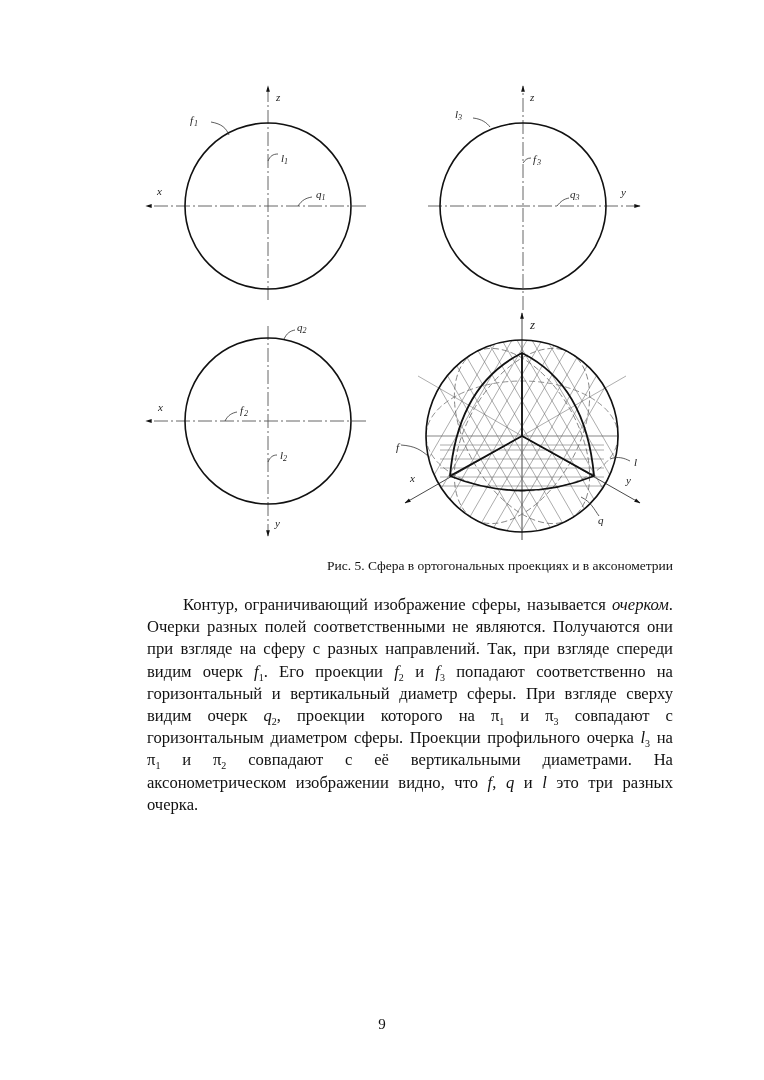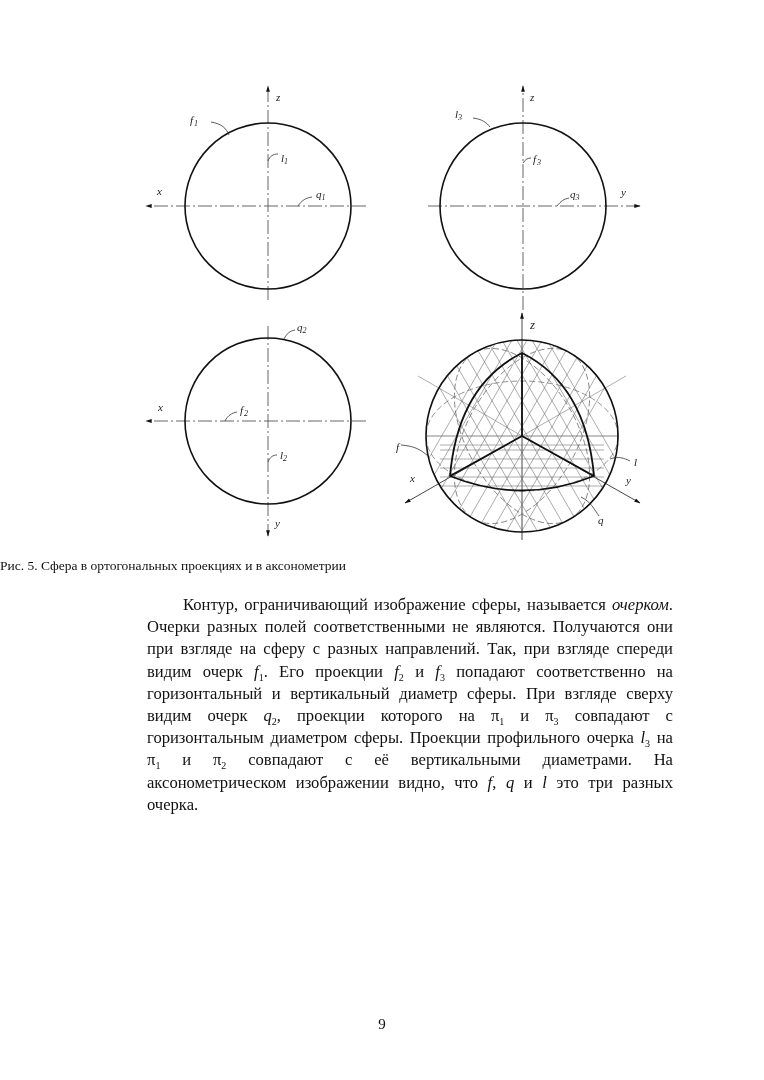--- a/index.html
+++ b/index.html
@@ -1,21 +1,21 @@
 <!DOCTYPE html>
 <html><head>
 <meta charset="utf-8">
 <style>
   html, body { margin: 0; padding: 0; background: #ffffff; }
   body { width: 764px; height: 1080px; position: relative; overflow: hidden;
          font-family: "Liberation Serif", "DejaVu Serif", serif; color: #111; }
   #figure { position: absolute; left: 0; top: 0; width: 764px; height: 560px; }
   .lbl { font-family: "Liberation Serif", serif; font-style: italic; font-size: 11px; fill: #222; }
   .lblz { font-family: "Liberation Serif", serif; font-style: italic; font-size: 13px; fill: #222; }
-  #caption { position: absolute; top: 558px; left: 0; width: 673px; text-align: left;
+  #caption { position: absolute; top: 558px; left: 0; width: 673px; text-align: right;
              font-size: 13.5px; }
   #body-text { position: absolute; top: 594px; left: 147px; width: 526px;
                font-size: 16.6px; line-height: 22.2px; text-align: justify; }
   #body-text p { margin: 0; text-indent: 36px; }
   #body-text i { font-style: italic; }
   #page-number { position: absolute; top: 1016px; left: 0; width: 764px; text-align: center;
                  font-size: 15px; }
 </style>
 </head>
 <body>

